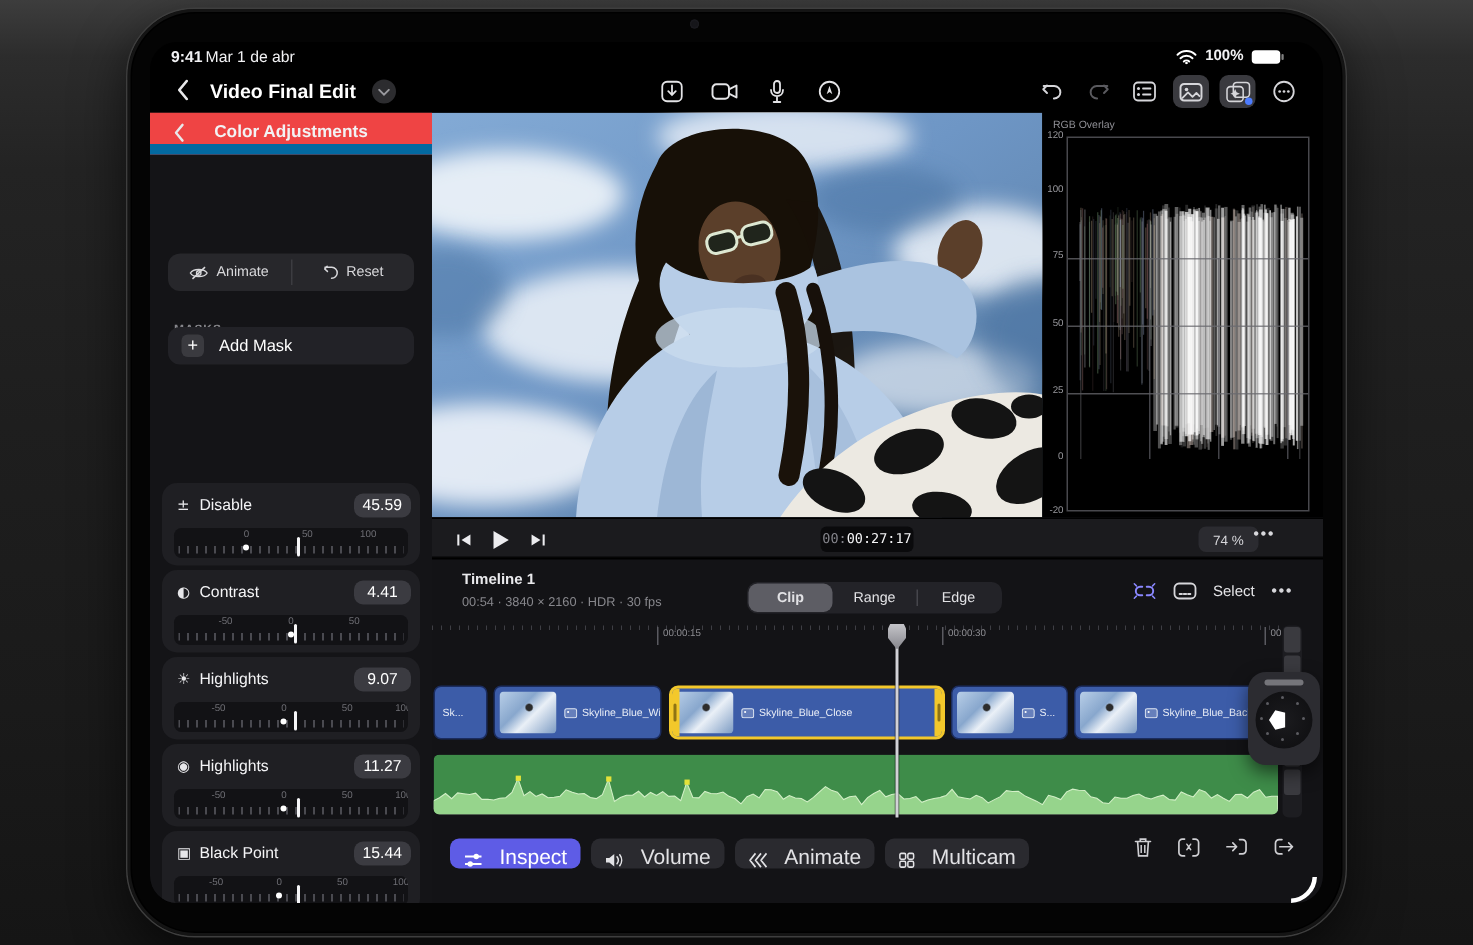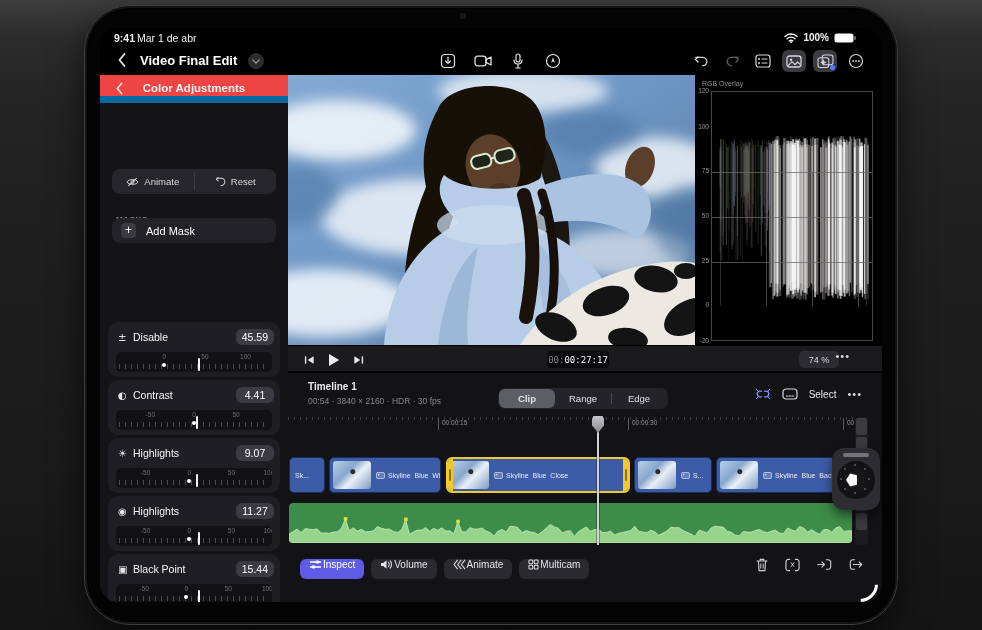--- a/index.html
+++ b/index.html
@@ -114,21 +114,21 @@
        linear-gradient(135deg,#b9cfe8 0%,#88a7cd 38%,#eaf0f7 58%,#7c9bc3 100%); }
   .clip-ic{ margin-left:5px; flex:0 0 auto; }
   .clip-name{ margin-left:3px; font-size:7px; color:#e9edf6; white-space:nowrap; overflow:hidden; }
   .clip-handle{ position:absolute; top:0; bottom:0; width:6px; background:#f3c82b; z-index:2; }
   .clip-handle .slot{ position:absolute; left:2px; top:50%; width:2px; height:12px; margin-top:-6px; border-radius:1px; background:rgba(60,45,0,.55); }
 
   .audio-holder{ position:absolute; left:1px; top:130px; width:563px; height:40px; border-radius:4px; overflow:hidden; }
 
   .tl-toolbar{ position:absolute; left:0; right:0; top:179px; bottom:0; }
   .tools-host{ position:absolute; left:12px; top:7px; display:flex; gap:7px; }
-  .toolbtn{ height:20px; padding:0 9px; border-radius:6px; background:#2a2a2f; display:flex; align-items:flex-start; gap:1px; font-size:10px; color:#e2e2e5; }
+  .toolbtn{ height:20px; padding:0 9px; border-radius:6px; background:#2a2a2f; display:flex; align-items:flex-end; gap:11px; font-size:14px; color:#e2e2e5; }
   .toolbtn.active{ background:#5e5ce6; color:#fff; }
   .tb-right{ position:absolute; right:18px; top:6px; display:flex; gap:17px; color:#cfcfd3; }
 
   .vscroll{ position:absolute; left:567px; top:44px; width:13px; height:128px; background:#1d1d21; border-radius:4px; padding:1px; z-index:4; }
   .vseg{ width:11px; height:17px; margin-bottom:2px; background:#3a3a3f; border-radius:2px; }
 
   .jog{ position:absolute; left:544px; top:75px; width:48px; height:62px; background:#2c2c31; border-radius:12px; box-shadow:0 5px 12px rgba(0,0,0,.55); z-index:8; }
   .jog-grip{ width:26px; height:4px; margin:5px auto 0; border-radius:2px; background:#75757a; }
   .jog-dial{ position:relative; width:38px; height:38px; margin:4px auto 0; border-radius:50%; background:radial-gradient(#1b1b1e,#0d0d0f); }
   .jog-dot{ position:absolute; width:2px; height:2px; border-radius:50%; background:#5c5c61; }

